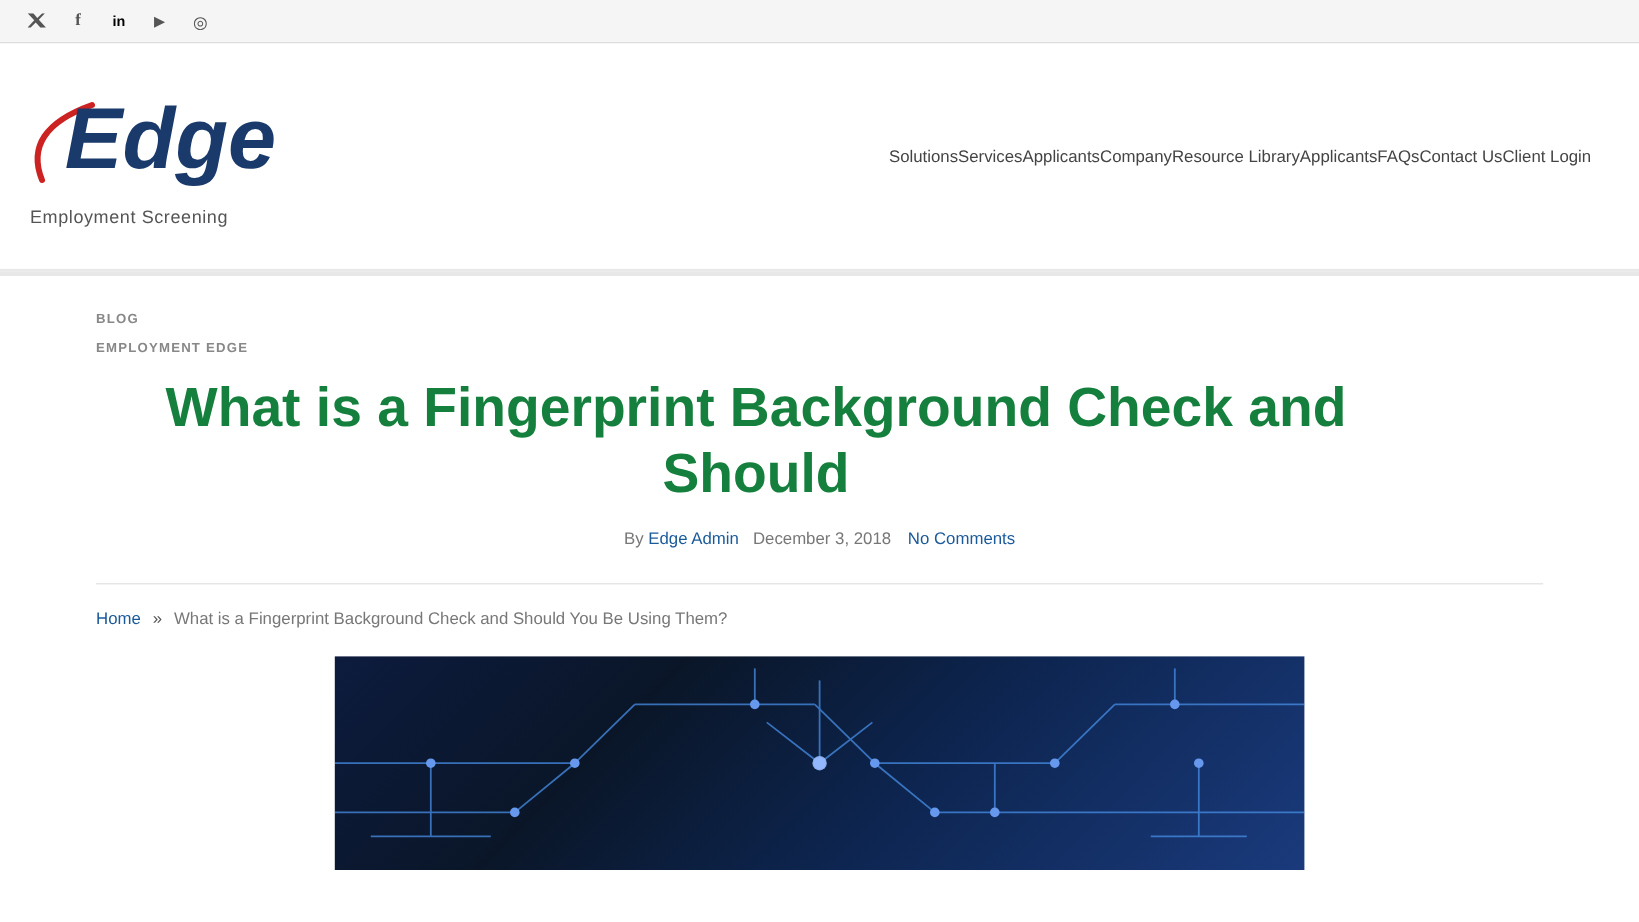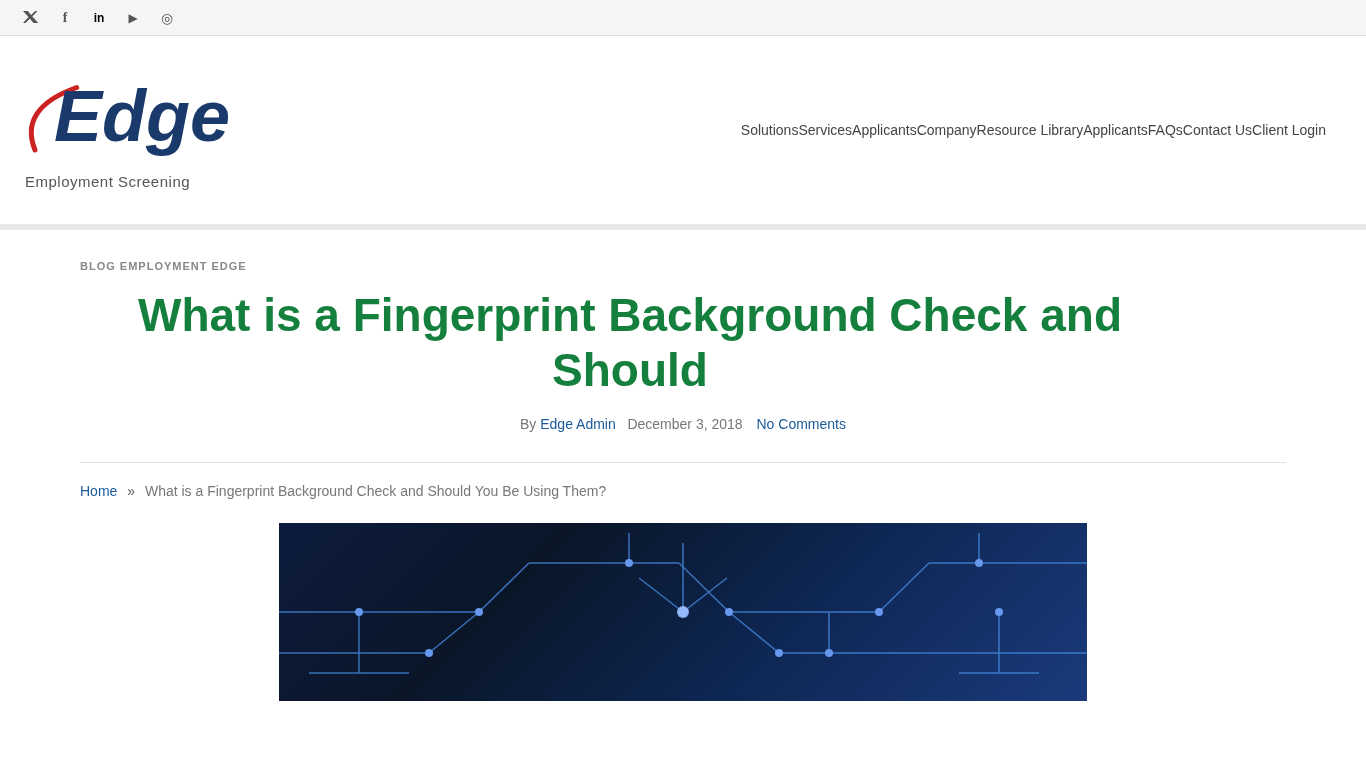--- a/index.html
+++ b/index.html
@@ -108,20 +108,21 @@
     }
 
     
     .content-area {
       padding: 30px 80px 20px 80px;
     }
     .breadcrumb-category {
       display: flex;
       gap: 0;
       margin-bottom: 16px;
+      flex-direction: column;
     }
     .category-tag {
       font-size: 11px;
       color: #888;
       text-transform: uppercase;
       letter-spacing: 1px;
       font-weight: 600;
     }
     .article-title {
       font-size: 46px;

